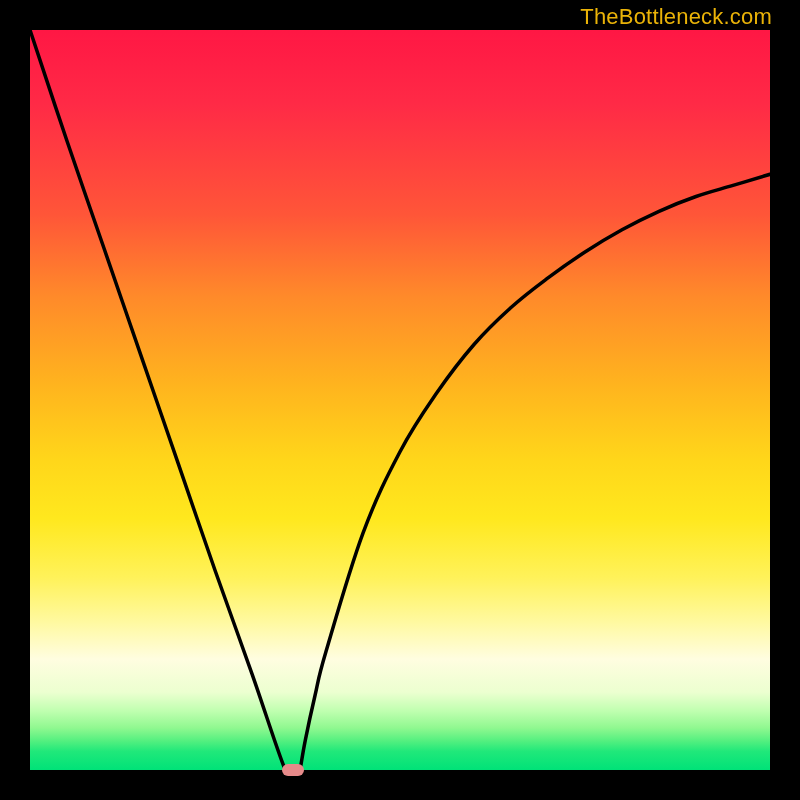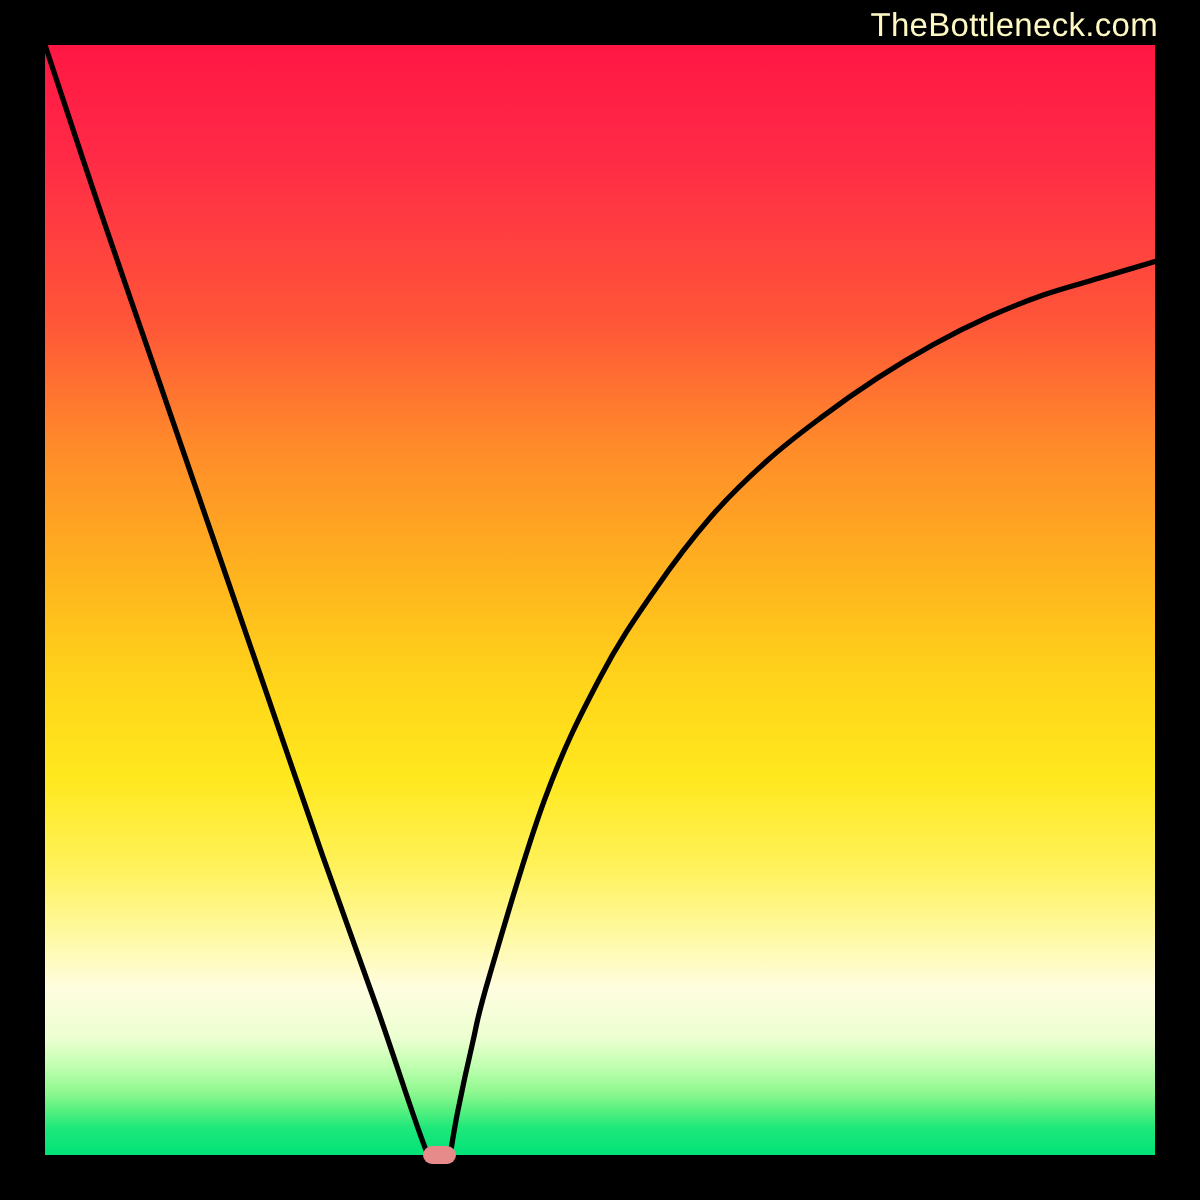--- a/index.html
+++ b/index.html
@@ -40,21 +40,21 @@
       #90f890 94.3%,
       #56f080 96%,
       #20e87a 97.5%,
       #00e278 100%
     );
   }
   .watermark {
     position: absolute;
     top: 4px;
     right: 28px;
-    color: #fef9c3;
+    color: #eab308;
     font-size: 22px;
     letter-spacing: 0.2px;
     user-select: none;
   }
   svg.curve {
     position: absolute;
     top: 0;
     left: 0;
     width: 740px;
     height: 740px;

